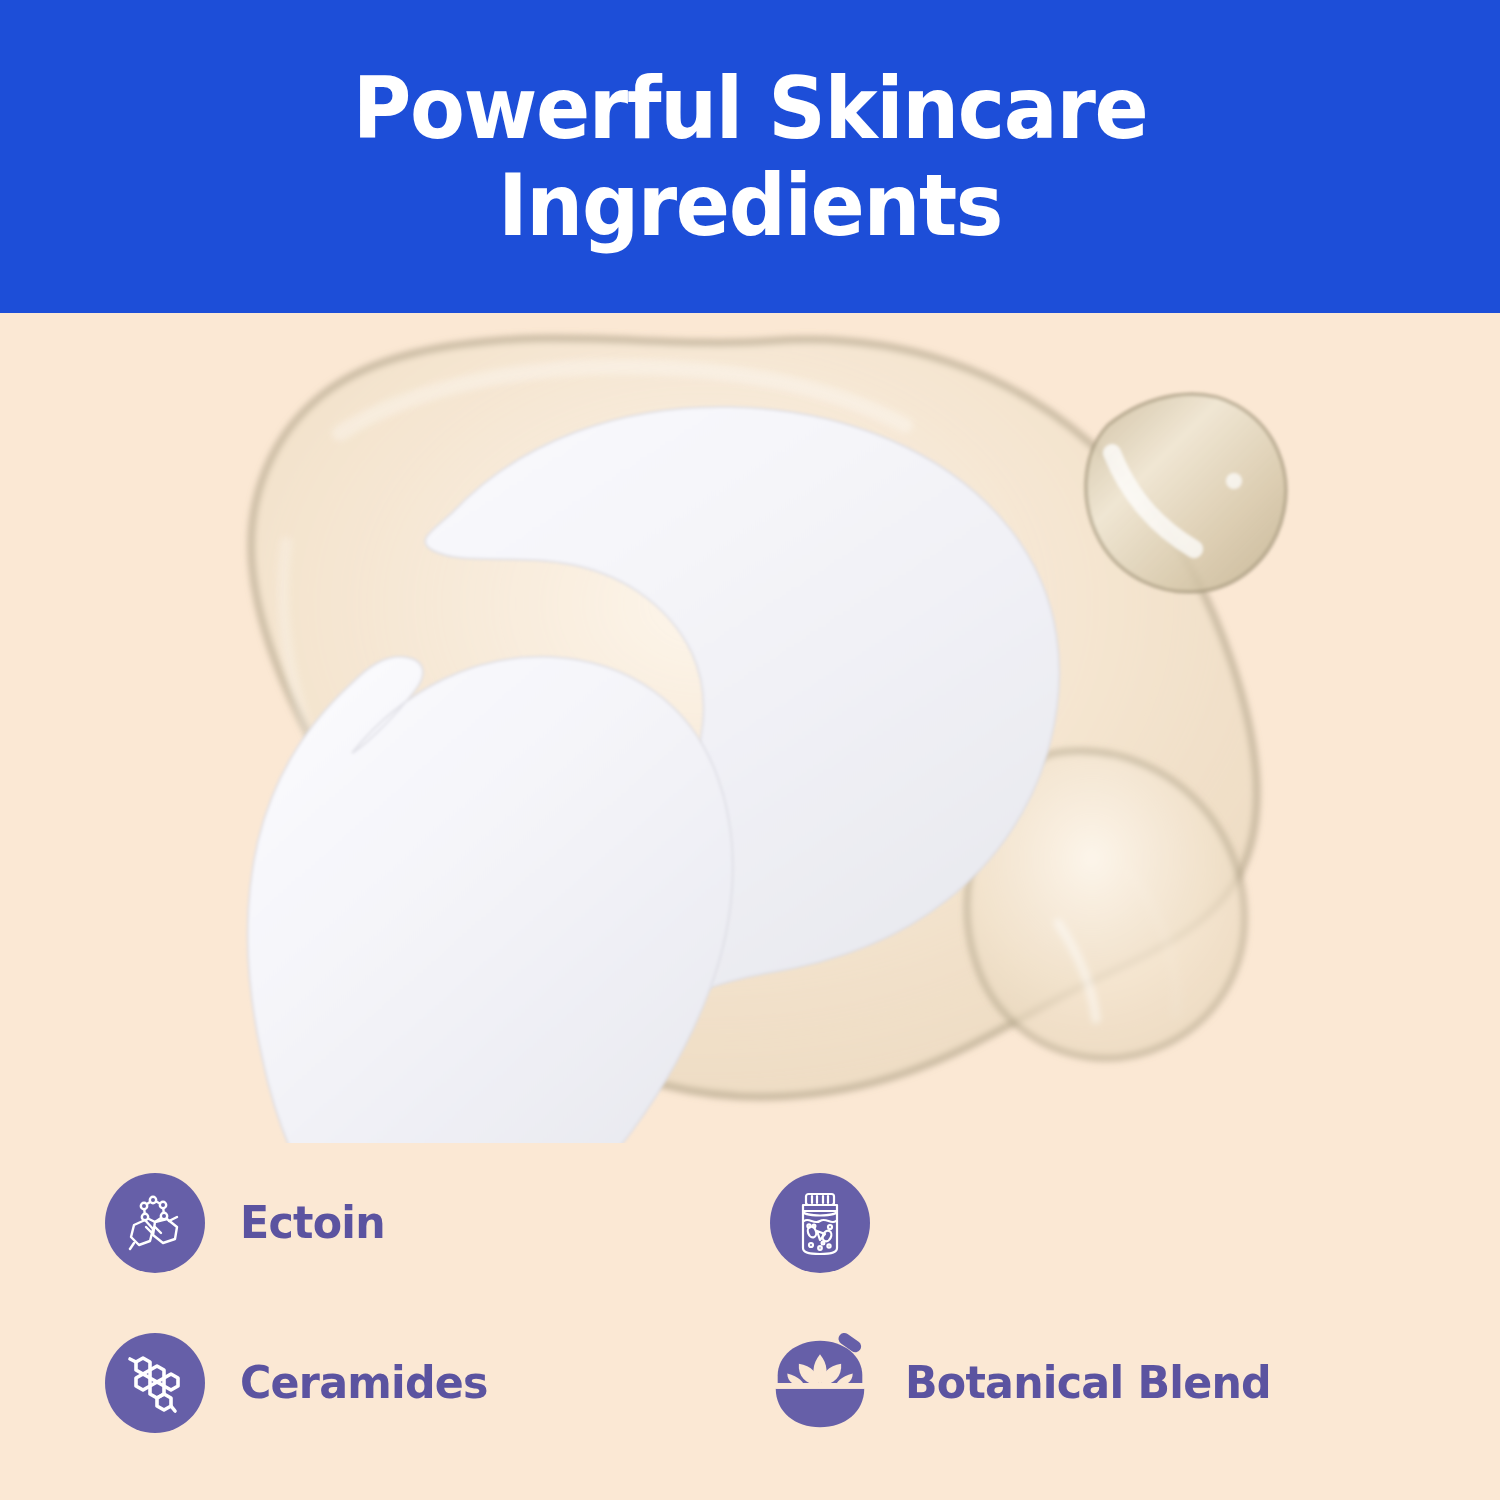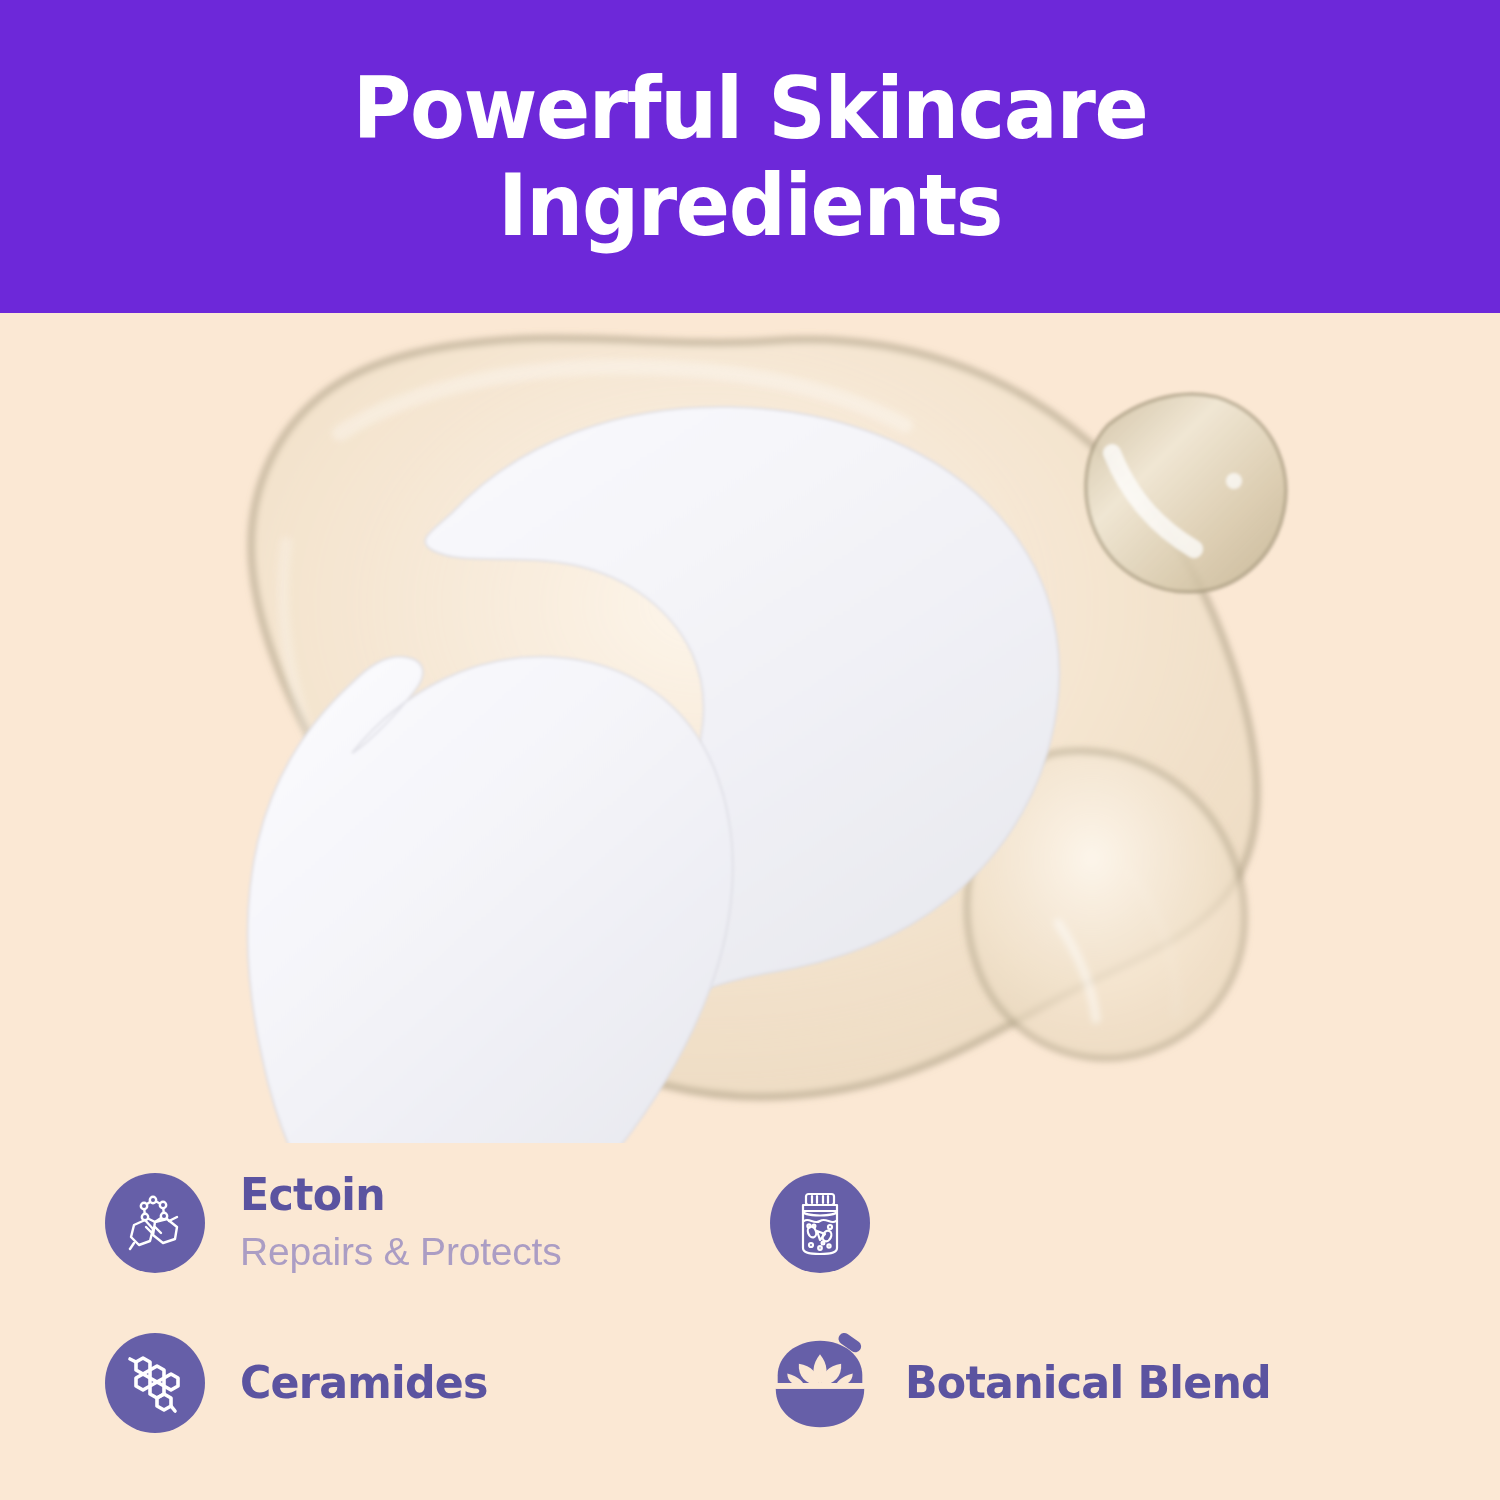--- a/index.html
+++ b/index.html
@@ -23,21 +23,21 @@
     background: #fbe8d4;
     overflow: hidden;
   }
 
   
   .header-banner {
     position: absolute;
     top: 0; left: 0;
     width: 1500px;
     height: 313px;
-    background: #6d28d9;
+    background: #1d4ed8;
     display: flex;
     align-items: center;
     justify-content: center;
   }
 
   .header-title {
     color: #ffffff;
     font-family: "DejaVu Sans", sans-serif;
     font-size: 86px;
     font-weight: 700;
@@ -248,21 +248,20 @@
             <polyline points="50,34 58,30"></polyline>
             <polygon points="26,33 34,42 31,54 20,58 12,50 15,38"></polygon>
             <polyline points="15,56 11,62"></polyline>
             <polyline points="36,40 42,46"></polyline>
             <polyline points="27,40 33,46"></polyline>
           </g>
         </svg>
       </div>
       <div class="ing-text">
         <div class="ing-name">Ectoin</div>
-        <div class="ing-sub">Repairs &amp; Protects</div>
       </div>
     </div>
 
     <div class="ingredient">
       <div class="ing-badge">
         <svg width="66" height="70" viewBox="0 0 66 70">
           <g fill="none" stroke="#ffffff" stroke-width="2.2" stroke-linecap="round" stroke-linejoin="round">
             <rect x="19" y="6" width="28" height="11" rx="2.5"></rect>
             <line x1="25" y1="8" x2="25" y2="15"></line>
             <line x1="30" y1="8" x2="30" y2="15"></line>

